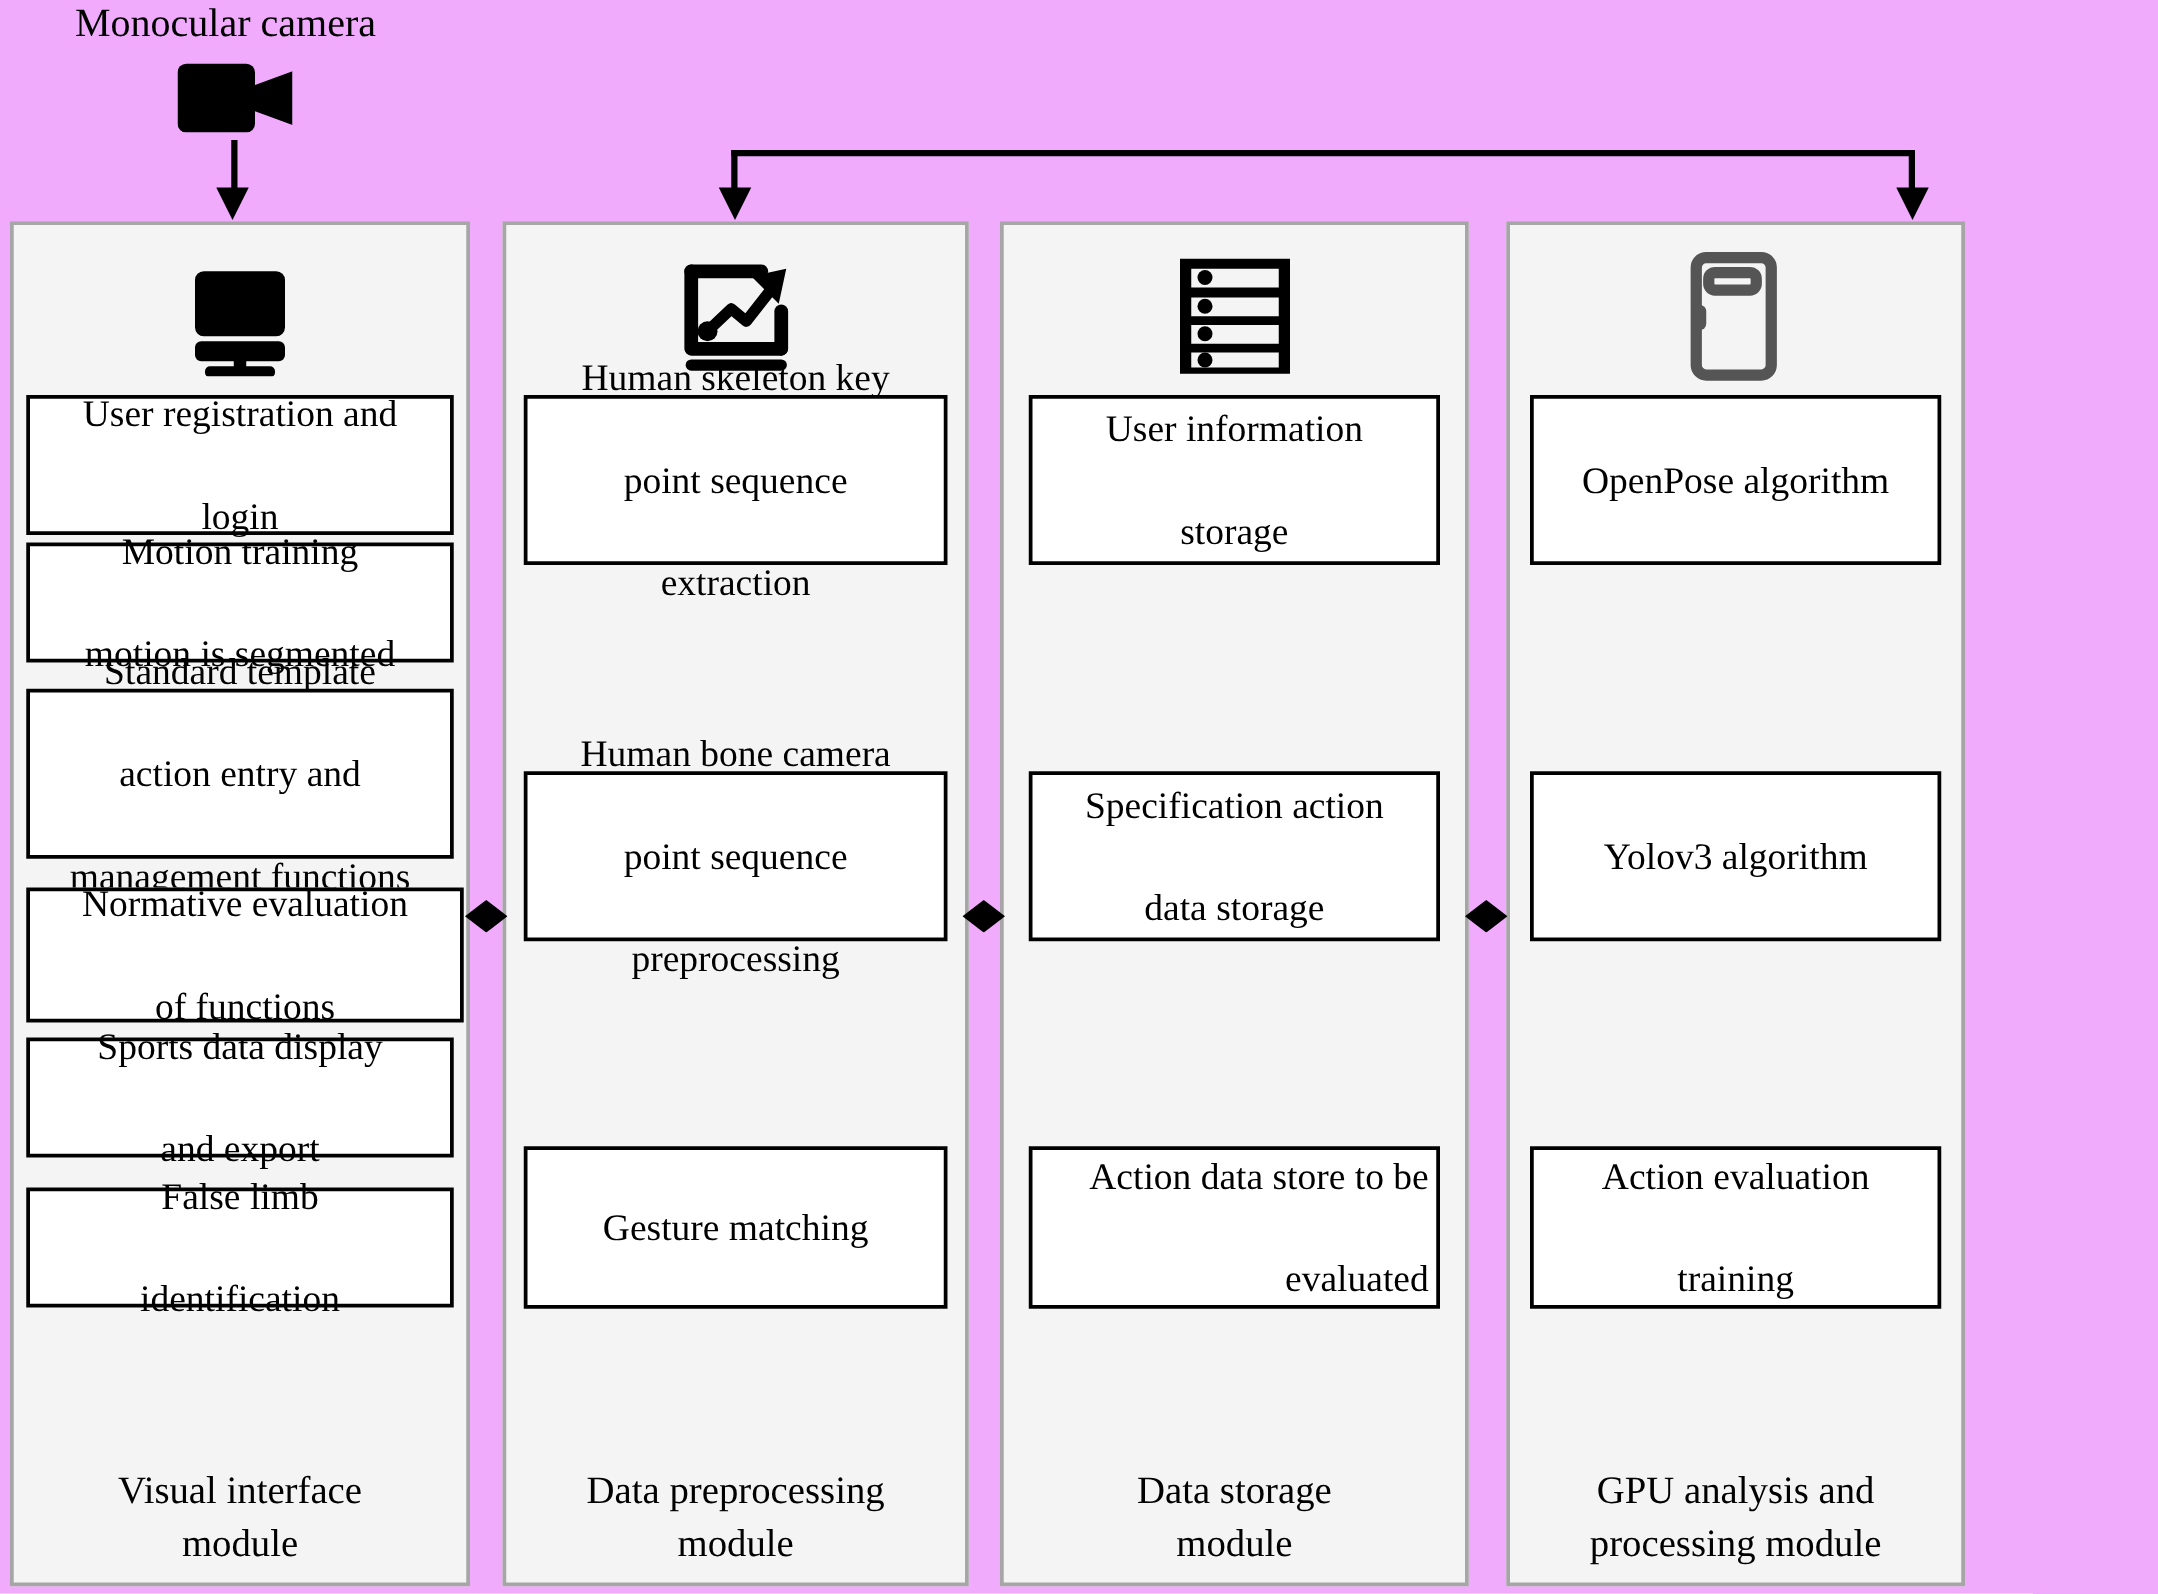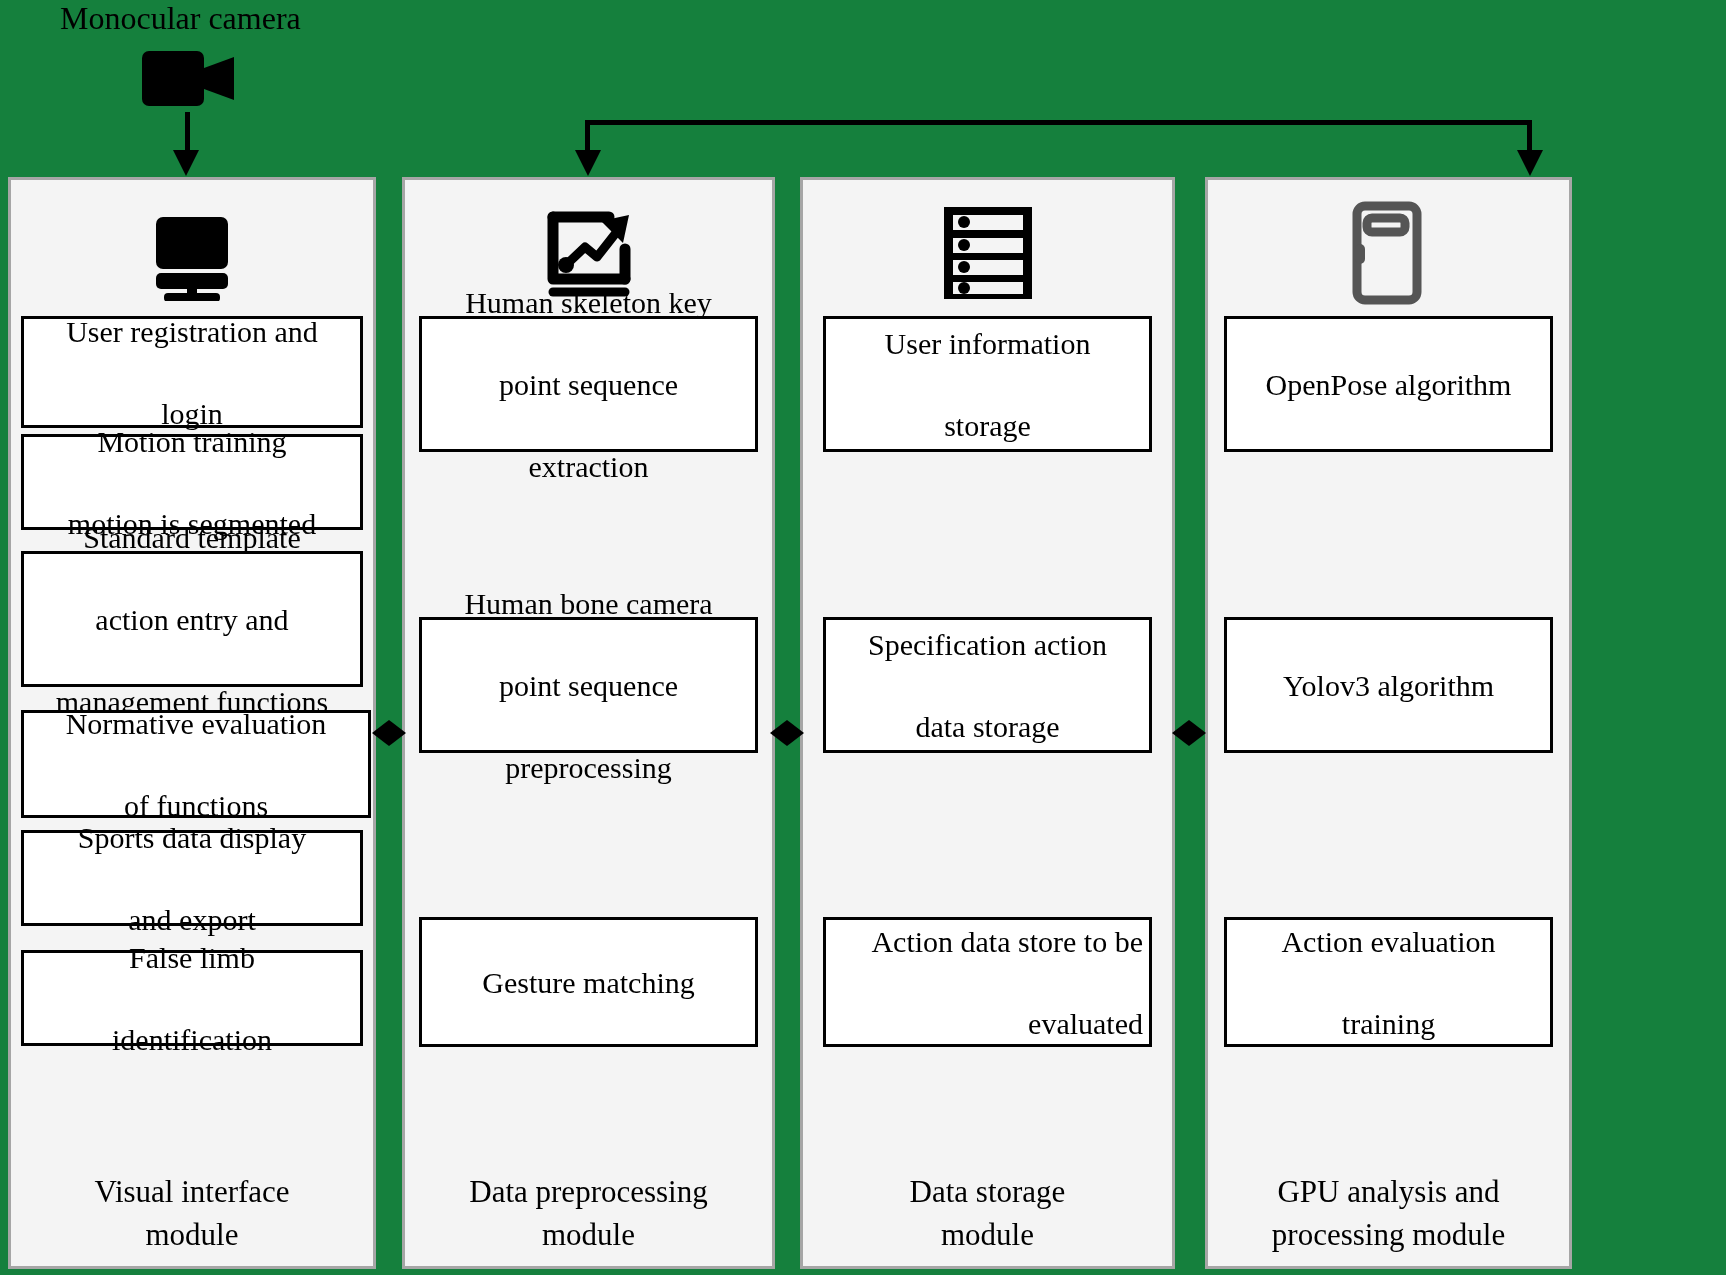--- a/index.html
+++ b/index.html
@@ -8,21 +8,21 @@
     background: #ffffff;
   }
   body {
     font-family: "Liberation Serif", "DejaVu Serif", serif;
     color: #000000;
   }
   #canvas {
     position: relative;
     width: 1726px;
     height: 1275px;
-    background: #15803d;
+    background: #f0abfc;
     overflow: hidden;
   }
 
   
   .camera-label {
     position: absolute;
     left: 60px;
     top: 0px;
     width: 300px;
     font-size: 32px;

